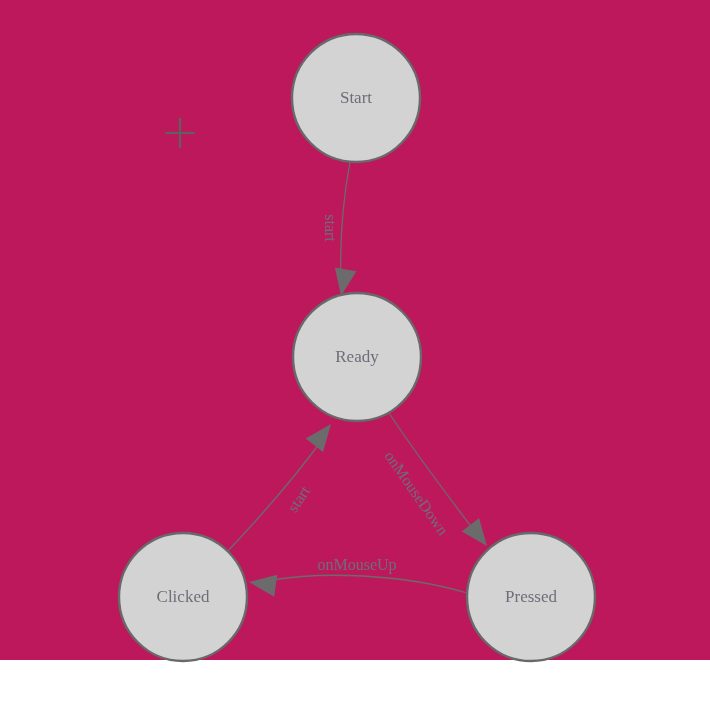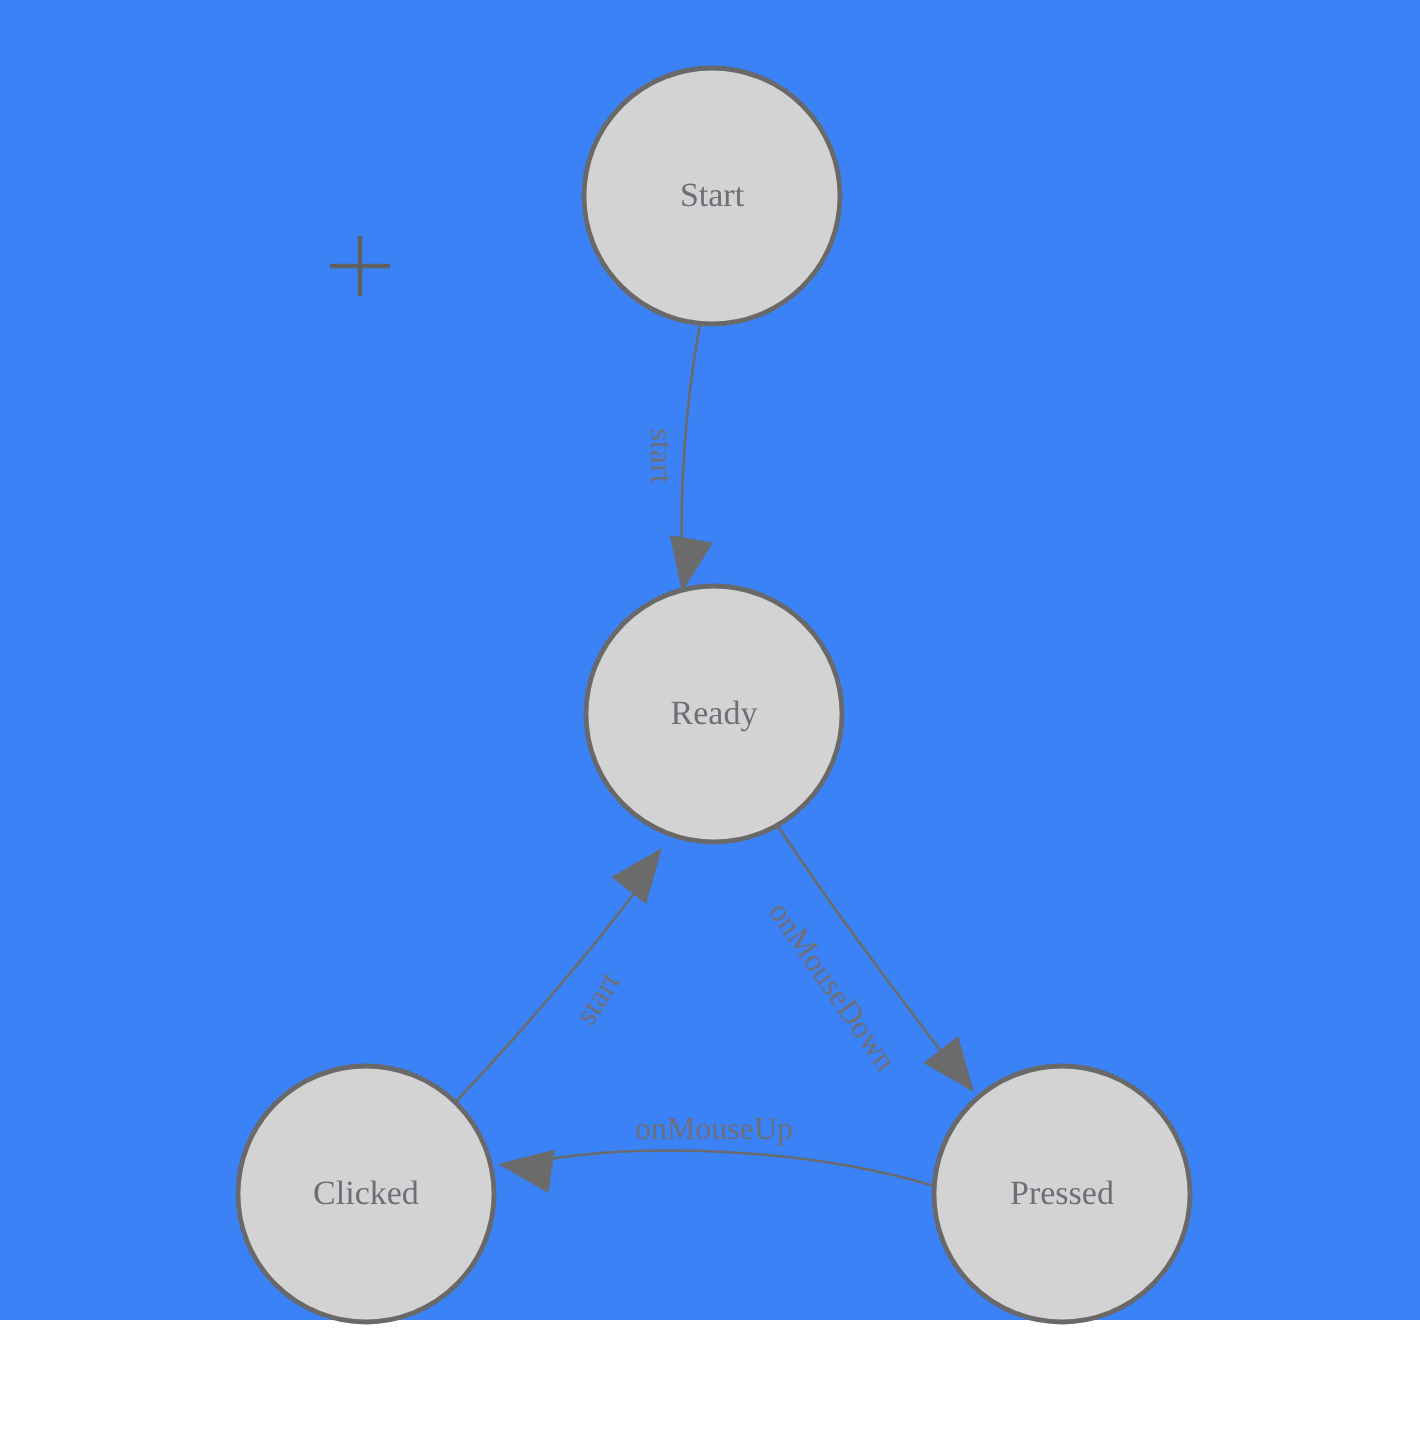--- a/index.html
+++ b/index.html
@@ -10,21 +10,21 @@
   body {
     width: 710px;
     height: 728px;
     overflow: hidden;
     font-family: "Liberation Serif", serif;
   }
   #canvas-wrap {
     position: relative;
     width: 710px;
     height: 660px;
-    background: #3b82f6;
+    background: #be185d;
   }
   svg#diagram {
     display: block;
     width: 710px;
     height: 728px;
   }
   .node-circle {
     fill: #d3d3d3;
     stroke: #696969;
     stroke-width: 2.4;

